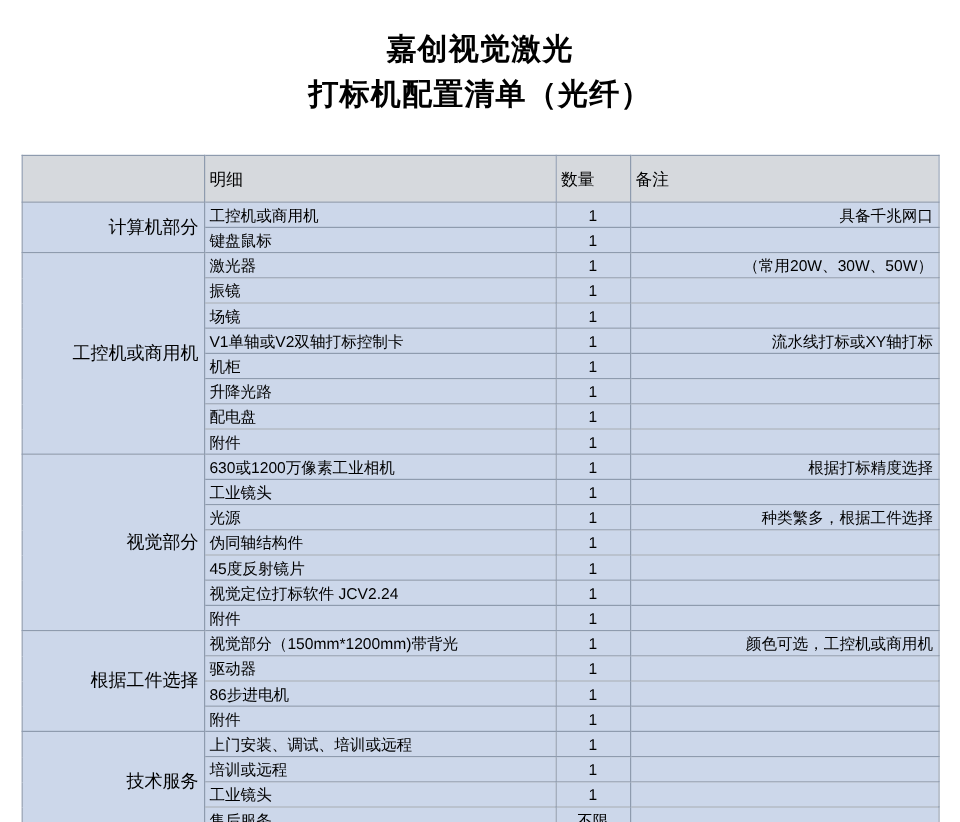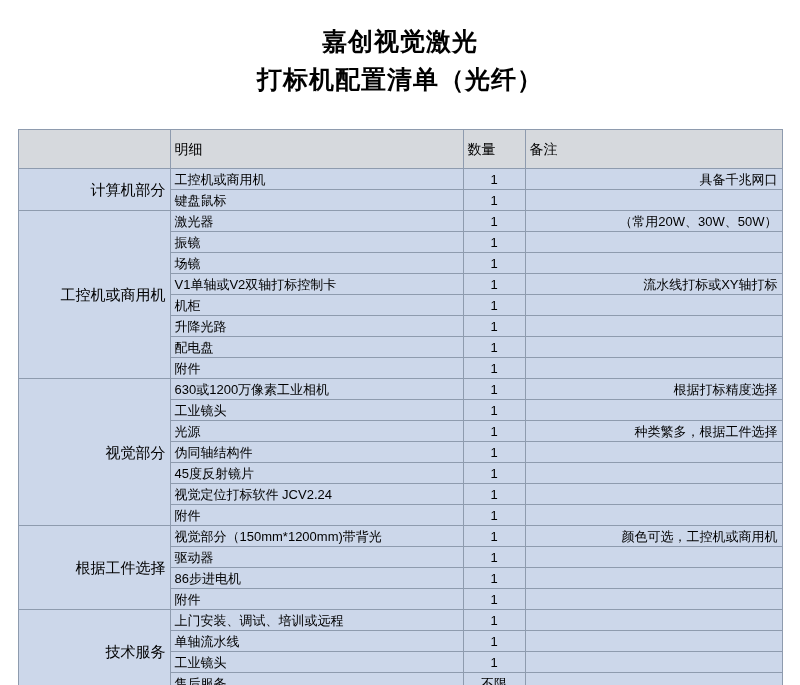--- a/index.html
+++ b/index.html
@@ -216,21 +216,21 @@
           <td class="qty">1</td>
           <td class="note"></td>
         </tr>
         <tr>
           <td class="cat" rowspan="4">技术服务</td>
           <td class="item">上门安装、调试、培训或远程</td>
           <td class="qty">1</td>
           <td class="note"></td>
         </tr>
         <tr>
-          <td class="item">单轴流水线</td>
+          <td class="item">培训或远程</td>
           <td class="qty">1</td>
           <td class="note"></td>
         </tr>
         <tr>
           <td class="item">工业镜头</td>
           <td class="qty">1</td>
           <td class="note"></td>
         </tr>
         <tr>
           <td class="item">售后服务</td>

